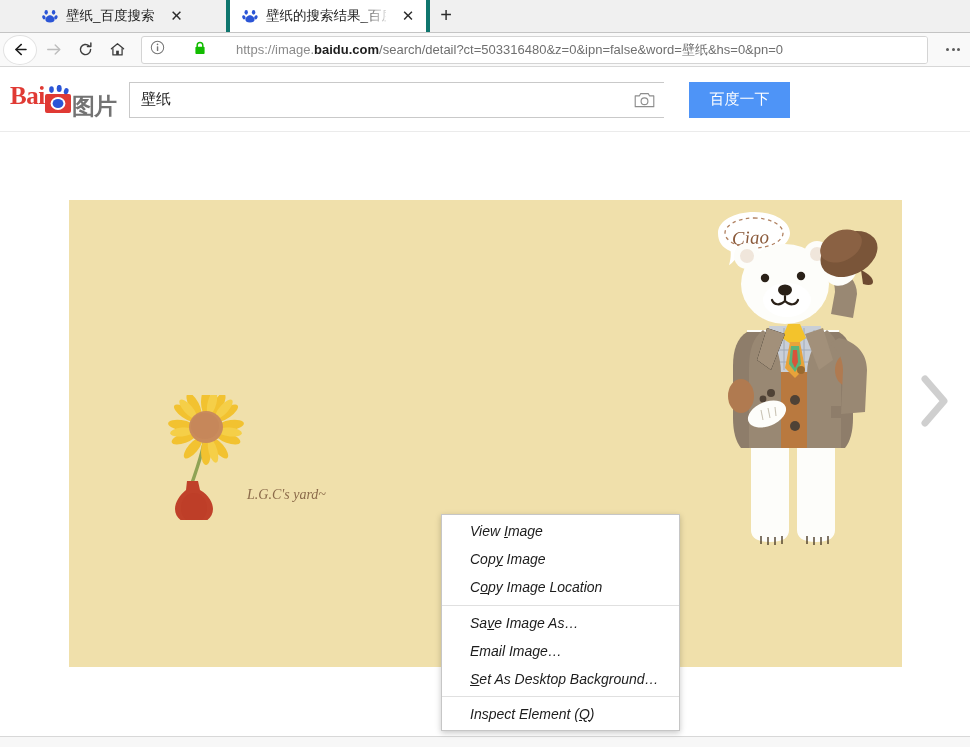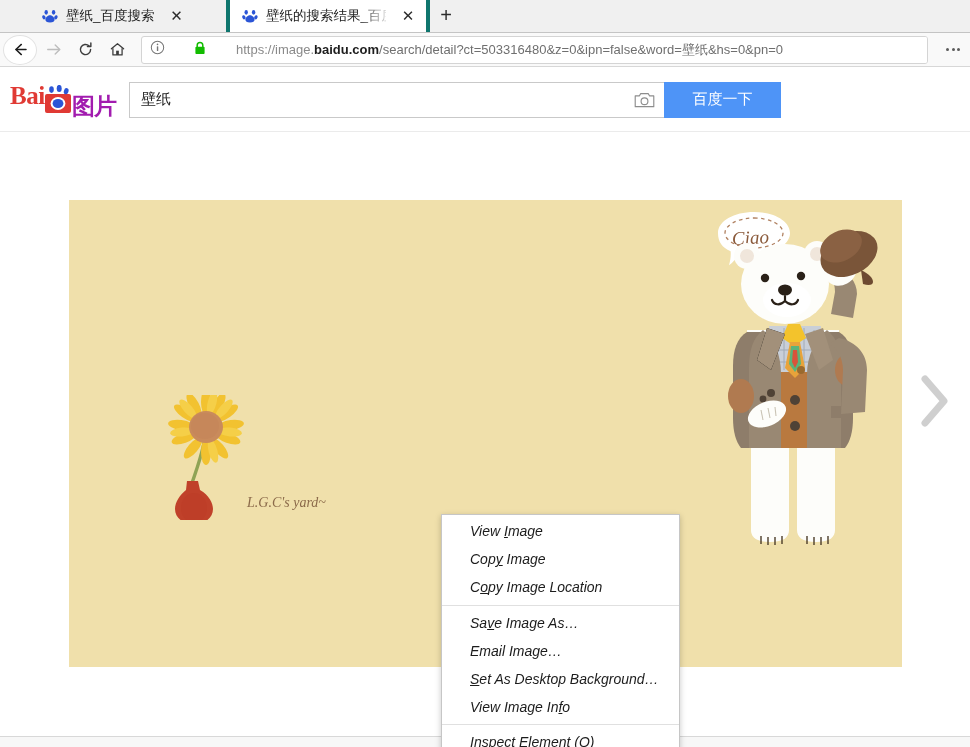--- a/index.html
+++ b/index.html
@@ -124,21 +124,21 @@
     font-family: "Liberation Serif", serif;
     font-size: 25px; font-weight: 700; color: #e03a34;
     letter-spacing: -0.5px;
   }
   .bd-logo .paw {
     position: absolute; left: 33px; top: 4px;
     width: 30px; height: 30px;
   }
   .bd-logo .zh {
     position: absolute; left: 62px; top: 10px;
-    font-size: 23px; font-weight: 700; color: #a21caf;
+    font-size: 23px; font-weight: 700; color: #737373;
     letter-spacing: -1px;
   }
   .bd-search {
     display: flex; align-items: stretch; margin-left: 11px; height: 36px;
   }
   .bd-input-wrap {
     width: 535px; height: 36px;
     border: 1px solid #c9c9c9; border-right: none;
     background: #fff; display: flex; align-items: center;
     padding: 0 8px 0 11px;
@@ -147,25 +147,26 @@
     flex: 1 1 auto; border: none; outline: none;
     font-size: 15px; color: #222;
     font-family: "Liberation Sans", sans-serif;
     height: 100%;
   }
   .bd-cam {
     flex: 0 0 24px; width: 24px; height: 24px;
     display: flex; align-items: center; justify-content: center;
   }
   .bd-btn {
-    width: 117px; height: 36px; background: #4e94f7;
+    width: 101px; height: 36px; background: #4e94f7;
     color: #ffffff; font-size: 15px;
     display: flex; align-items: center; justify-content: center;
     border: none; cursor: pointer;
     font-family: "Liberation Sans", sans-serif;
+    margin-left: 25px;
   }
 
   
   .page {
     position: absolute; left: 0; top: 133px; width: 970px; height: 604px;
     background: #ffffff;
   }
   .hero {
     position: absolute; left: 69px; top: 67px;
     width: 833px; height: 467px;
@@ -183,21 +184,20 @@
   }
 
   
   .sunflower { position: absolute; left: 85px; top: 195px; width: 130px; height: 125px; }
   .yard-label {
     position: absolute; left: 178px; top: 287px;
     font-family: "Liberation Serif", serif;
     font-style: italic;
     font-size: 14px; color: #8b6a4a;
     white-space: nowrap;
-    margin-top: 8px;
   }
 
   
   .bear { position: absolute; left: 620px; top: 10px; width: 215px; height: 350px; }
   .bubble { position: absolute; left: 645px; top: 10px; width: 80px; height: 62px; }
   .bubble-text {
     position: absolute; left: 663px; top: 27px;
     font-family: "Liberation Serif", serif;
     font-style: italic; font-size: 19px; color: #8a5a3b;
     transform: rotate(-3deg);
@@ -510,23 +510,20 @@
     <div class="ctxsep"></div>
     <div class="ctxitem">
       <span>Sa<span class="ak">v</span>e Image As…</span>
     </div>
     <div class="ctxitem">
       <span>Email Ima<span class="ak">g</span>e…</span>
     </div>
     <div class="ctxitem">
       <span><span class="ak">S</span>et As Desktop Background…</span>
     </div>
-    <div class="ctxitem">
-      <span>View Image In<span class="ak">f</span>o</span>
-    </div>
     <div class="ctxsep"></div>
     <div class="ctxitem">
       <span>Inspect Element (<span class="ak">Q</span>)</span>
     </div>
   </div>
 
   <div class="statusbar"></div>
 </div>
 
 </body></html>

